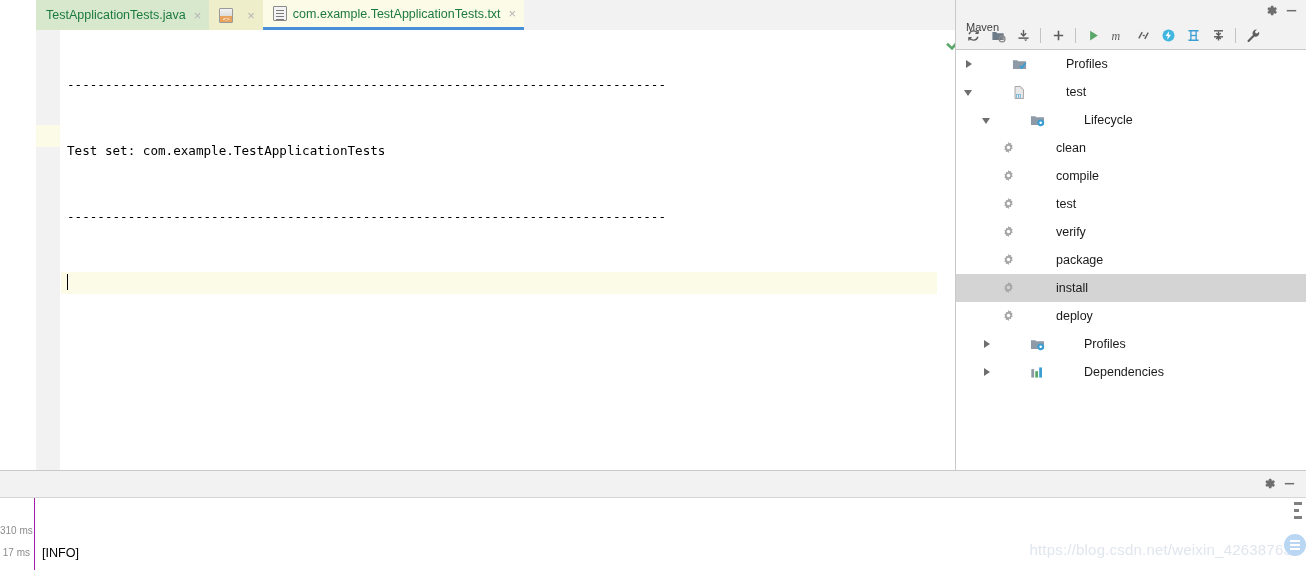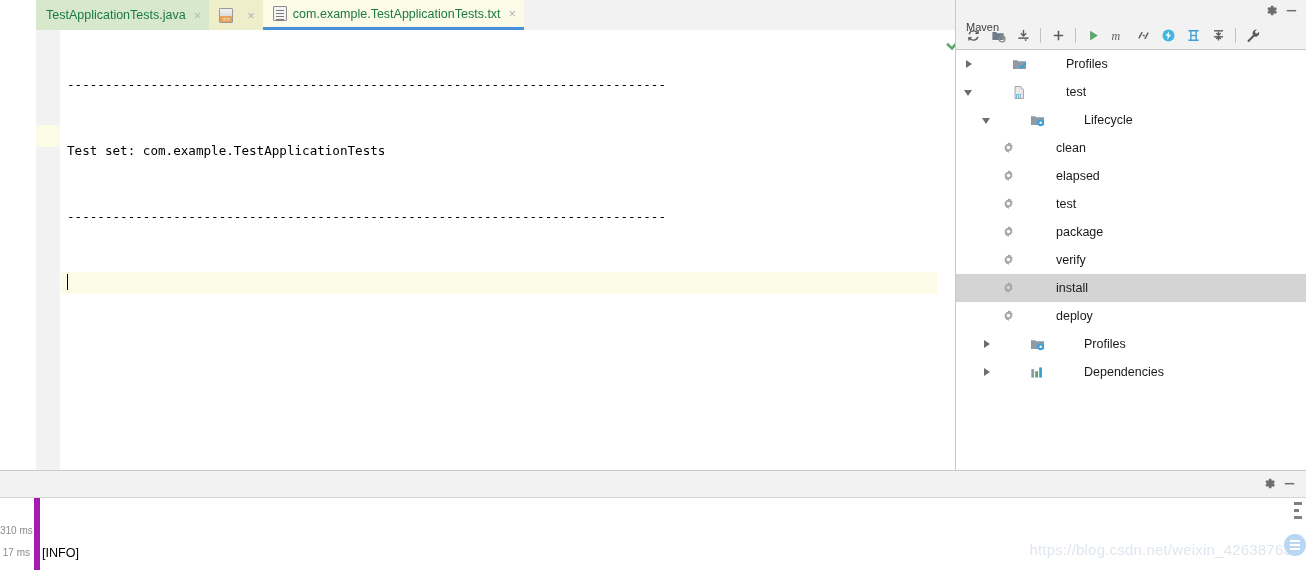--- a/index.html
+++ b/index.html
@@ -287,21 +287,21 @@
     position: absolute;
     left: 0; top: 27px;
     right: 0; bottom: 0;
     background: #ffffff;
   }
   #console-gutter {
     position: absolute;
     left: 0; top: 0;
     width: 34px; bottom: 0;
     background: #ffffff;
-    border-right: 6px solid #a21caf;
+    border-right: 1px solid #a21caf;
     font-size: 10px;
     color: #8c8c8c;
     text-align: right;
     font-family: "Liberation Sans", sans-serif;
   }
   .cg-line {
     height: 22px;
     line-height: 22px;
     padding-right: 4px;
     white-space: nowrap;
@@ -552,48 +552,48 @@
         </span>
         <span class="t-label">clean</span>
       </div>
       <div class="tree-row" style="padding-left:46px">
         <span class="t-ico">
           <svg viewBox="0 0 16 16" width="13" height="13">
               <path fill="#a8a8a8" d="M8 1.2l1.1 1.7 2-.3.3 2 1.8 1-1 1.8 1 1.8-1.8 1-.3 2-2-.3L8 14.8l-1.1-1.7-2 .3-.3-2-1.8-1 1-1.8-1-1.8 1.8-1 .3-2 2 .3z"></path>
               <circle cx="8" cy="8" r="2.1" fill="#ffffff"></circle>
             </svg>
         </span>
-        <span class="t-label">elapsed</span>
+        <span class="t-label">compile</span>
       </div>
       <div class="tree-row" style="padding-left:46px">
         <span class="t-ico">
           <svg viewBox="0 0 16 16" width="13" height="13">
               <path fill="#a8a8a8" d="M8 1.2l1.1 1.7 2-.3.3 2 1.8 1-1 1.8 1 1.8-1.8 1-.3 2-2-.3L8 14.8l-1.1-1.7-2 .3-.3-2-1.8-1 1-1.8-1-1.8 1.8-1 .3-2 2 .3z"></path>
               <circle cx="8" cy="8" r="2.1" fill="#ffffff"></circle>
             </svg>
         </span>
         <span class="t-label">test</span>
       </div>
       <div class="tree-row" style="padding-left:46px">
         <span class="t-ico">
           <svg viewBox="0 0 16 16" width="13" height="13">
               <path fill="#a8a8a8" d="M8 1.2l1.1 1.7 2-.3.3 2 1.8 1-1 1.8 1 1.8-1.8 1-.3 2-2-.3L8 14.8l-1.1-1.7-2 .3-.3-2-1.8-1 1-1.8-1-1.8 1.8-1 .3-2 2 .3z"></path>
               <circle cx="8" cy="8" r="2.1" fill="#ffffff"></circle>
             </svg>
         </span>
-        <span class="t-label">package</span>
+        <span class="t-label">verify</span>
       </div>
       <div class="tree-row" style="padding-left:46px">
         <span class="t-ico">
           <svg viewBox="0 0 16 16" width="13" height="13">
               <path fill="#a8a8a8" d="M8 1.2l1.1 1.7 2-.3.3 2 1.8 1-1 1.8 1 1.8-1.8 1-.3 2-2-.3L8 14.8l-1.1-1.7-2 .3-.3-2-1.8-1 1-1.8-1-1.8 1.8-1 .3-2 2 .3z"></path>
               <circle cx="8" cy="8" r="2.1" fill="#ffffff"></circle>
             </svg>
         </span>
-        <span class="t-label">verify</span>
+        <span class="t-label">package</span>
       </div>
       <div class="tree-row sel" style="padding-left:46px">
         <span class="t-ico">
           <svg viewBox="0 0 16 16" width="13" height="13">
               <path fill="#a8a8a8" d="M8 1.2l1.1 1.7 2-.3.3 2 1.8 1-1 1.8 1 1.8-1.8 1-.3 2-2-.3L8 14.8l-1.1-1.7-2 .3-.3-2-1.8-1 1-1.8-1-1.8 1.8-1 .3-2 2 .3z"></path>
               <circle cx="8" cy="8" r="2.1" fill="#d4d4d4"></circle>
             </svg>
         </span>
         <span class="t-label">install</span>
       </div>

